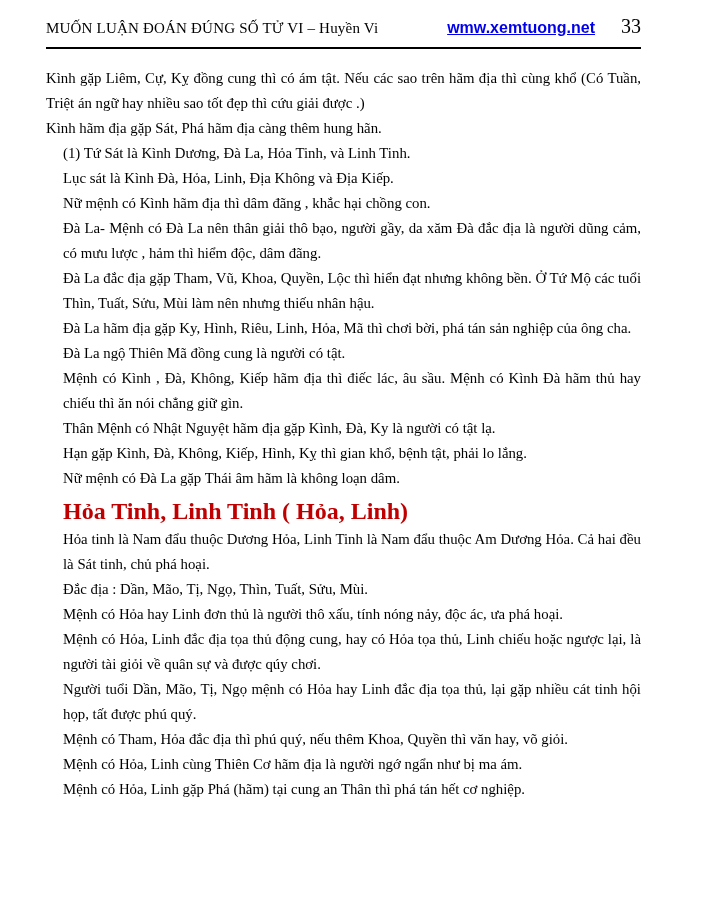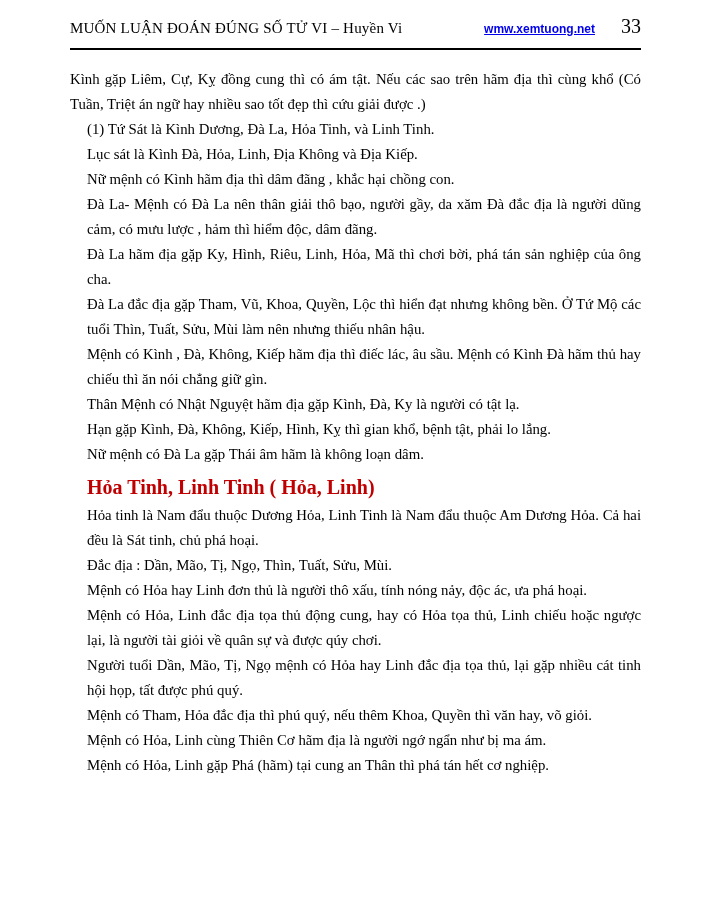--- a/index.html
+++ b/index.html
@@ -6,41 +6,41 @@
     margin: 0;
     padding: 0;
     background: #ffffff;
   }
   .page {
     position: relative;
     width: 705px;
     height: 913px;
     background: #ffffff;
     box-sizing: border-box;
-    padding: 16px 64px 0 70px;
+    padding: 16px 64px 0 46px;
     font-family: "Liberation Serif", "DejaVu Serif", serif;
     color: #000000;
     overflow: hidden;
   }
   .page-header {
     display: flex;
     align-items: baseline;
     font-size: 15px;
     line-height: 20px;
     white-space: nowrap;
   }
   .header-title {
     flex: 1 1 auto;
     letter-spacing: 0.2px;
   }
   .site-link {
     font-family: "Liberation Sans", "DejaVu Sans", sans-serif;
     font-weight: bold;
     text-decoration: underline;
-    font-size: 12px;
+    font-size: 16px;
     margin-right: 26px;
     cursor: pointer;
   }
   .page-number {
     font-size: 20px;
   }
   .header-rule {
     border: none;
     border-top: 2px solid #000000;
     margin: 9px 0 0 0;
@@ -52,44 +52,46 @@
   }
   .para {
     margin: 0;
     text-align: justify;
   }
   .para.indent {
     margin-left: 17px;
   }
   .section-heading {
     margin: 7px 0 3px 17px;
-    font-size: 20px;
+    font-size: 24px;
     line-height: 26px;
     font-weight: bold;
     text-align: left;
   }
 </style>
 </head>
 <body>
 
 <div class="page">
   <div class="page-header">
     <span class="header-title">MUỐN LUẬN ĐOÁN ĐÚNG SỐ TỬ VI – Huyền Vi</span>
     <span class="site-link" style="color: rgb(0, 0, 238);">wmw.xemtuong.net</span>
     <span class="page-number">33</span>
   </div>
   <hr class="header-rule">
   <div class="doc-body">
       <p class="para">Kình gặp Liêm, Cự, Kỵ đồng cung thì  có ám tật. Nếu các sao trên hãm địa thì cùng khổ (Có Tuần, Triệt án ngữ hay nhiều sao tốt đẹp thì cứu giải được .)</p>
+      <p class="para">Kình hãm địa gặp Sát, Phá hãm địa càng thêm hung hãn.</p>
       <p class="para indent">(1) Tứ Sát là Kình Dương, Đà La, Hỏa Tinh, và Linh Tinh.</p>
       <p class="para indent">Lục sát là Kình Đà, Hỏa, Linh, Địa Không và Địa Kiếp.</p>
       <p class="para indent">Nữ mệnh có Kình hãm địa thì  dâm đãng , khắc hại chồng con.</p>
       <p class="para indent">Đà La- Mệnh có Đà La nên thân giải thô bạo, người gầy, da xăm Đà đắc địa là người dũng cảm, có mưu lược , hảm thì hiểm độc, dâm đãng.</p>
+      <p class="para indent">Đà La đắc địa gặp Tham, Vũ, Khoa, Quyền, Lộc thì  hiển đạt nhưng không bền. Ở Tứ Mộ các tuổi Thìn, Tuất, Sửu, Mùi làm nên nhưng thiếu nhân hậu.</p>
       <p class="para indent">Đà La hãm địa gặp Ky, Hình, Riêu, Linh, Hỏa, Mã thì chơi bời, phá tán sản nghiệp của ông cha.</p>
-      <p class="para indent">Đà La đắc địa gặp Tham, Vũ, Khoa, Quyền, Lộc thì  hiển đạt nhưng không bền. Ở Tứ Mộ các tuổi Thìn, Tuất, Sửu, Mùi làm nên nhưng thiếu nhân hậu.</p>
+      <p class="para indent">Đà La ngộ Thiên Mã  đồng cung là người có tật.</p>
       <p class="para indent">Mệnh có Kình , Đà, Không, Kiếp  hãm địa thì điếc lác, âu sầu. Mệnh có Kình Đà hãm thủ hay chiếu thì ăn nói chẳng giữ gìn.</p>
       <p class="para indent">Thân Mệnh có Nhật Nguyệt hãm địa gặp Kình, Đà, Ky là người có tật lạ.</p>
       <p class="para indent">Hạn gặp Kình, Đà, Không, Kiếp, Hình, Kỵ thì gian khổ, bệnh tật, phải lo lắng.</p>
       <p class="para indent">Nữ mệnh có Đà La gặp Thái âm hãm là không loạn dâm.</p>
       <h2 class="section-heading" style="color: rgb(192, 0, 0);">Hỏa Tinh, Linh Tinh ( Hỏa, Linh)</h2>
       <p class="para indent">Hỏa tinh là Nam đẩu thuộc Dương Hỏa, Linh Tinh là Nam đẩu thuộc Am Dương Hỏa. Cả hai đều là Sát  tinh, chủ phá hoại.</p>
       <p class="para indent">Đắc địa : Dần, Mão, Tị, Ngọ, Thìn, Tuất, Sửu, Mùi.</p>
       <p class="para indent"> Mệnh có Hỏa hay Linh đơn thủ là người thô xấu, tính nóng nảy, độc ác, ưa phá hoại.</p>
       <p class="para indent">Mệnh có Hỏa, Linh đắc địa tọa thủ động cung, hay có Hỏa tọa thủ, Linh chiếu hoặc ngược lại, là người tài giỏi về quân sự và được qúy chơi.</p>
       <p class="para indent">Người tuổi Dần, Mão, Tị, Ngọ mệnh có Hỏa hay Linh đắc địa tọa thủ, lại gặp nhiều cát tinh hội họp, tất được phú quý.</p>

